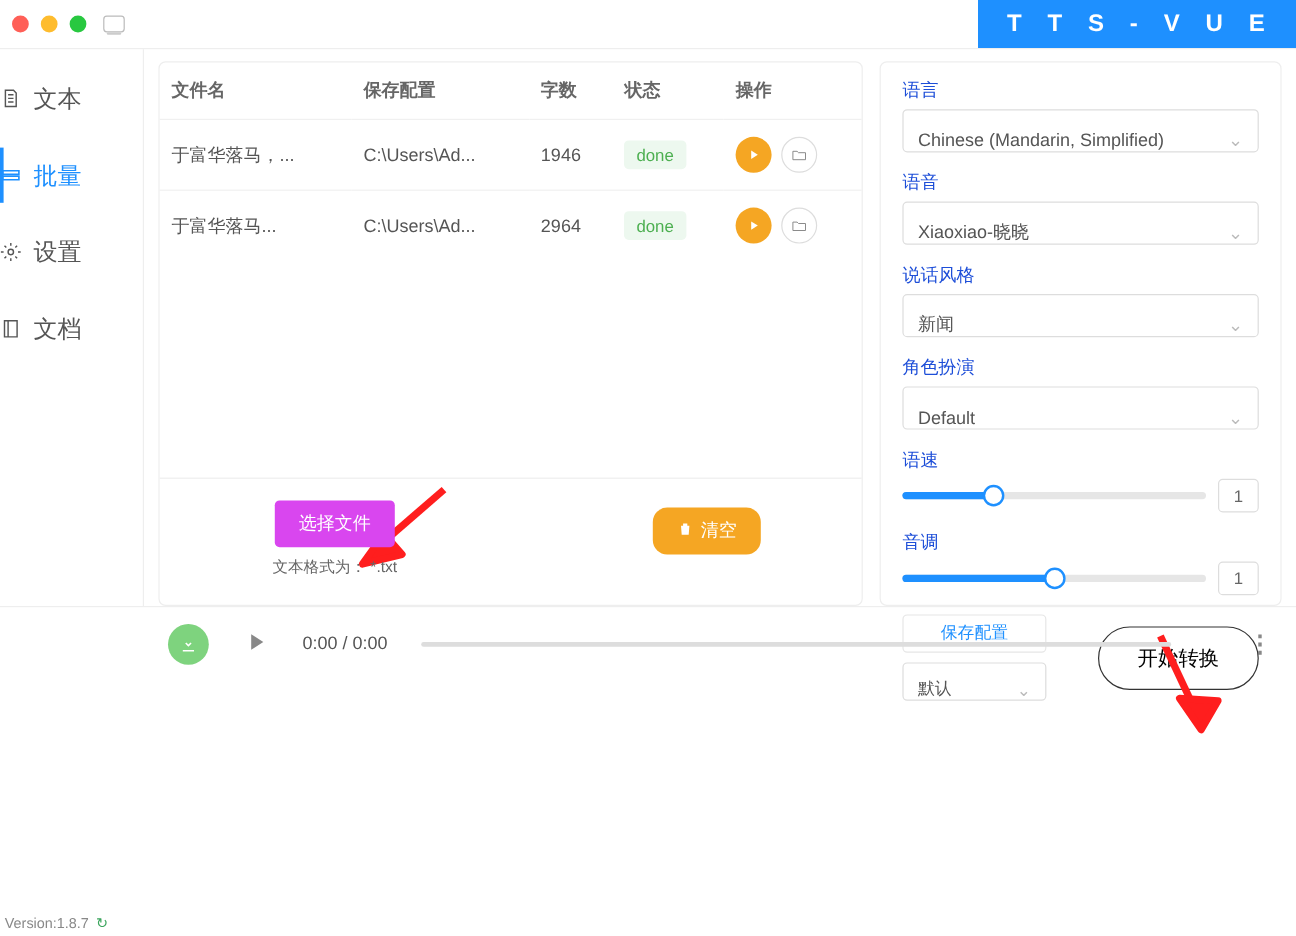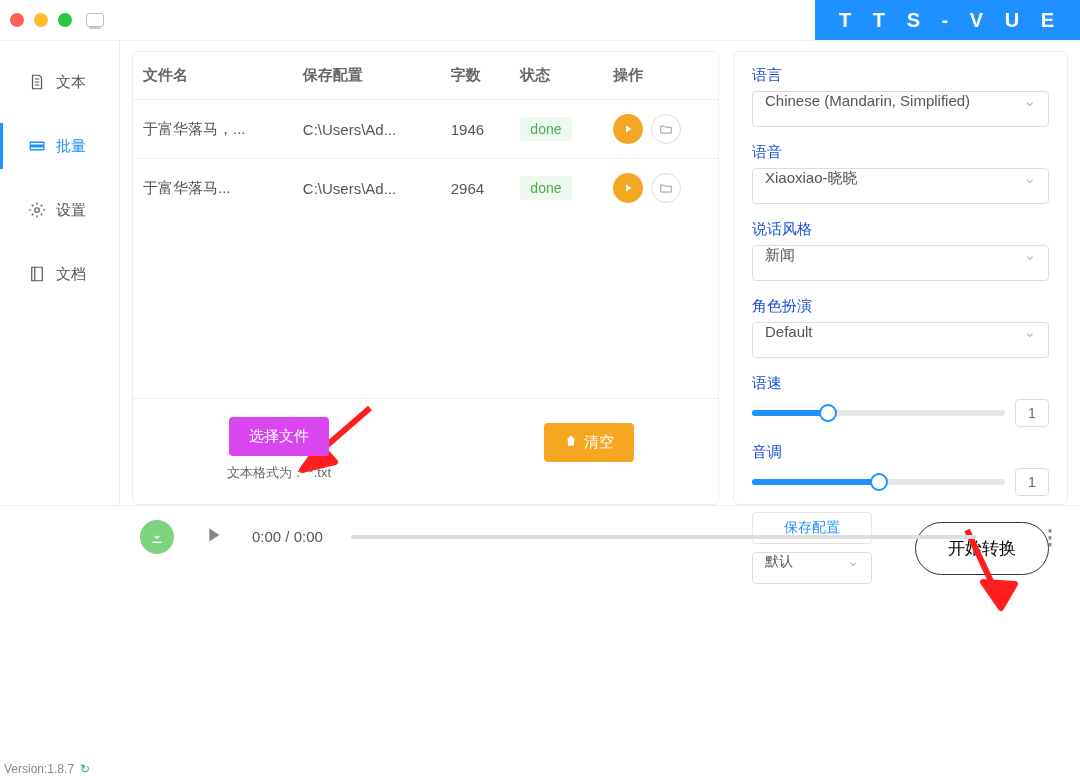--- a/index.html
+++ b/index.html
@@ -12,21 +12,21 @@
   .dot-red{background:#ff5f57;}
   .dot-yellow{background:#febc2e;}
   .dot-green{background:#28c840;}
   .brand { position:absolute; right:0; top:0; height:40px; background:#1e90ff; color:#fff; font-weight:700; letter-spacing:8px; padding:0 18px 0 24px; display:flex; align-items:center; font-size:20px; }
   .winicon { margin-left:14px; width:18px; height:14px; border:1px solid #bbb; border-radius:3px; position:relative; }
   .winicon:after{content:"";position:absolute;left:2px;right:2px;bottom:-3px;height:2px;background:#ccc;border-radius:1px;}
   
   .body { flex:1; display:flex; border-top:1px solid #eee; min-height:0; }
   
   .sidebar { width:120px; border-right:1px solid #eee; padding-top:12px; display:flex; flex-direction:column; gap:6px; }
-  .nav-item { height:58px; display:flex; align-items:center; gap:10px; padding-left:28px; color:#555; font-size:15px; cursor:pointer; position:relative;}
+  .nav-item { height:58px; display:flex; align-items:center; gap:10px; color:#555; font-size:20px; cursor:pointer; position:relative;}
   .nav-item.active { color:#1e90ff; }
   .nav-item.active::before { content:""; position:absolute; left:0; top:6px; bottom:6px; width:3px; background:#1e90ff; }
   .nav-icon { width:18px; height:18px; display:inline-flex; }
   
   .main { flex:1; display:flex; gap:14px; padding: 10px 12px 0 12px; min-width:0; }
   .panel { background:#fff; border:1px solid #eee; border-radius:6px; }
   .left-panel { flex:1 1 auto; display:flex; flex-direction:column; min-width:0; }
   .right-panel { width:335px; padding:14px 18px 16px 18px; }
   
   table { width:100%; border-collapse:collapse; }
@@ -38,26 +38,26 @@
   .play-btn { width:30px; height:30px; border-radius:50%; background:#f5a623; display:inline-flex; align-items:center; justify-content:center; cursor:pointer; }
   .play-btn svg{fill:#fff;}
   .folder-btn { width:30px;height:30px;border-radius:50%;border:1px solid #ddd;display:inline-flex;align-items:center;justify-content:center;cursor:pointer;margin-left:8px;background:#fff;}
   .folder-btn svg{fill:none;stroke:#888;stroke-width:1.4;}
   .ops{display:flex;align-items:center;}
   
   .filebar { margin-top:auto; border-top:1px solid #eee; padding:18px 24px 22px 24px; display:flex; align-items:flex-start; gap:60px; position:relative;}
   .filebar-left{display:flex;flex-direction:column;align-items:center;gap:8px;margin-left:70px;}
   .btn { border:none; border-radius:4px; padding:10px 20px; font-size:15px; cursor:pointer; display:inline-flex; align-items:center; gap:6px;}
   .btn-primary{ background:#d946ef; color:#fff; }
-  .btn-warning{ background:#f5a623; color:#fff; }
+  .btn-warning{ background:#f5a623; color:#fff;border-radius:12px; }
   .hint{font-size:13px;color:#666;}
   
   .field { margin-bottom:16px; }
   .field-label { font-size:15px; color:#1d4ed8; margin-bottom:6px; }
-  .select { border:1px solid #ddd; border-radius:4px; height:36px; display:flex; align-items:flex-start; justify-content:space-between; padding:0 12px; background:#fff; cursor:pointer; color:#555; font-size:15px;}
+  .select { border:1px solid #ddd; border-radius:4px; height:36px; display:flex; align-items:flex-end; justify-content:space-between; padding:0 12px; background:#fff; cursor:pointer; color:#555; font-size:15px;}
   .chev{color:#bbb;}
   .slider-row{display:flex;align-items:center;gap:10px;}
   .slider{flex:1;position:relative;height:20px;display:flex;align-items:center;}
   .track{height:6px;width:100%;background:#e6e6e6;border-radius:3px;position:relative;}
   .track-fill{position:absolute;left:0;top:0;bottom:0;background:#1e90ff;border-radius:3px;}
   .thumb{position:absolute;top:50%;transform:translate(-50%,-50%);width:18px;height:18px;border-radius:50%;background:#fff;border:2px solid #1e90ff;}
   .slider-val{border:1px solid #ddd;border-radius:4px;width:34px;height:28px;display:flex;align-items:center;justify-content:center;font-size:14px;color:#666;}
   
   .config-row{display:flex;align-items:center;justify-content:space-between;margin-top:5px;}
   .config-left{display:flex;flex-direction:column;gap:8px;align-items:stretch;width:120px;}

